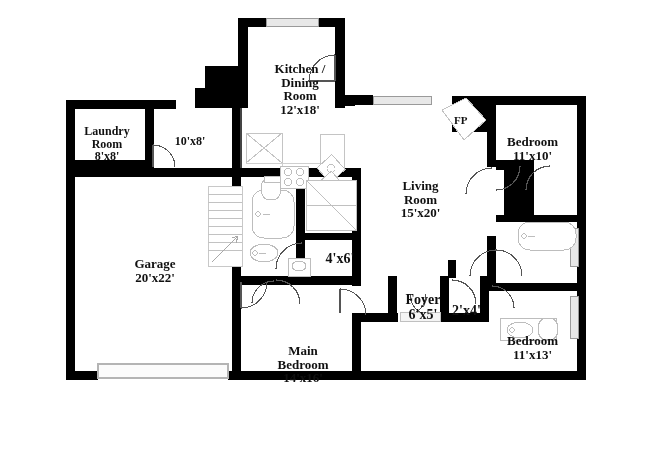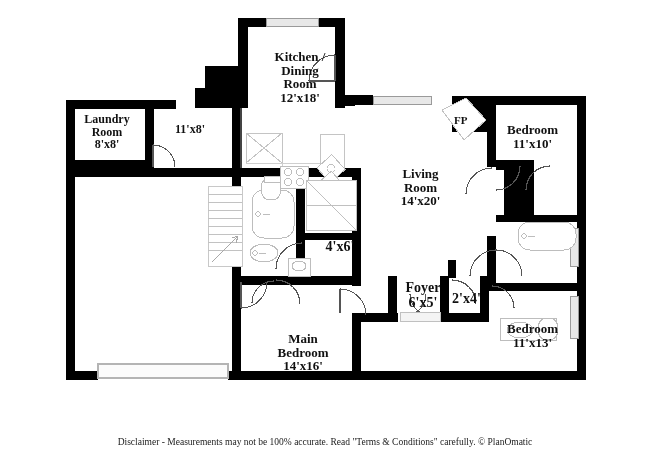--- a/index.html
+++ b/index.html
@@ -14,20 +14,21 @@
   svg#floorplan{position:absolute;left:0;top:0;display:block;}
   .room-label{
     position:absolute;
     font-family:"Liberation Serif", serif;
     font-weight:bold;
     color:#111111;
     text-align:center;
     line-height:1.05;
     white-space:pre-line;
     letter-spacing:0px;
+    margin-top:12px;
   }
   .lbl-big{font-size:13px;}
   .lbl-mid{font-size:12px;}
   .lbl-small{font-size:14px;}
   .disclaimer{
     position:absolute;
     left:0;top:437px;width:650px;
     text-align:center;
     font-family:"Liberation Serif", serif;
     font-size:9.5px;
@@ -247,41 +248,42 @@
 
   <div class="room-label lbl-big" style="left:255px;top:50px;width:90px;">Kitchen /
 Dining
 Room
 12'x18'</div>
 
   <div class="room-label lbl-mid" style="left:72px;top:113px;width:70px;">Laundry
 Room
 8'x8'</div>
 
-  <div class="room-label lbl-mid" style="left:160px;top:123px;width:60px;">11'x8'</div>
-
+  <div class="room-label lbl-mid" style="left:160px;top:123px;width:60px;">10'x8'</div>
+
+  <div class="room-label lbl-big" style="left:110px;top:245px;width:90px;">Garage
+20'x22'</div>
 
   <div class="room-label lbl-big" style="left:383px;top:167px;width:75px;">Living
 Room
-14'x20'</div>
+15'x20'</div>
 
   <div class="room-label lbl-big" style="left:490px;top:123px;width:85px;">Bedroom
 11'x10'</div>
 
   <div class="room-label lbl-big" style="left:490px;top:322px;width:85px;">Bedroom
 11'x13'</div>
 
   <div class="room-label lbl-big" style="left:258px;top:332px;width:90px;">Main
 Bedroom
 14'x16'</div>
 
   <div class="room-label lbl-small" style="left:398px;top:281px;width:50px;">Foyer
 6'x5'</div>
 
   <div class="room-label lbl-small" style="left:449px;top:292px;width:35px;">2'x4'</div>
 
   <div class="room-label lbl-small" style="left:322px;top:240px;width:36px;">4'x6'</div>
 
   <div class="fp-label" style="left:454px;top:114px;">FP</div>
 
-  <div class="disclaimer">Disclaimer - Measurements may not be 100% accurate. Read "Terms &amp; Conditions" carefully. © PlanOmatic</div>
 
 </div>
 
 </body></html>

